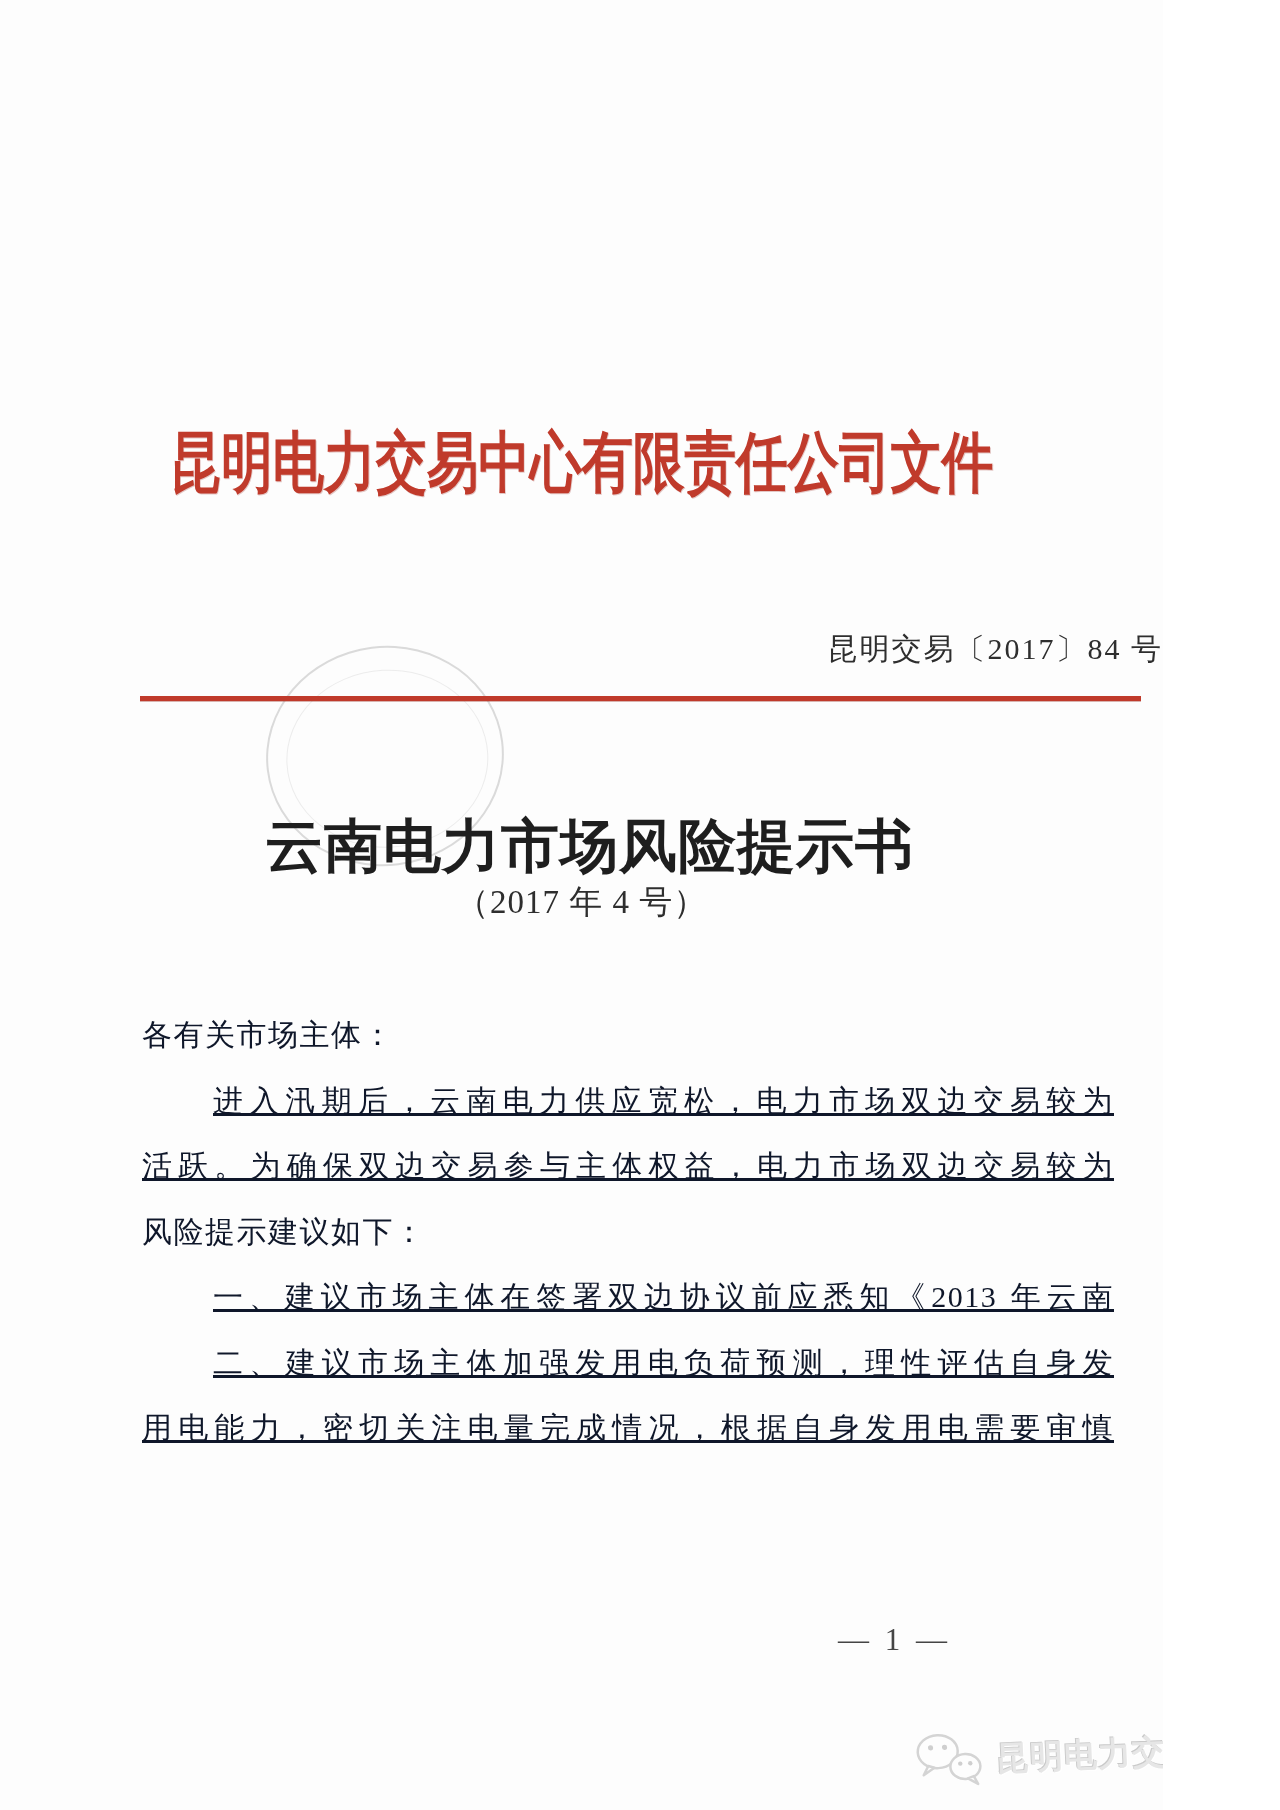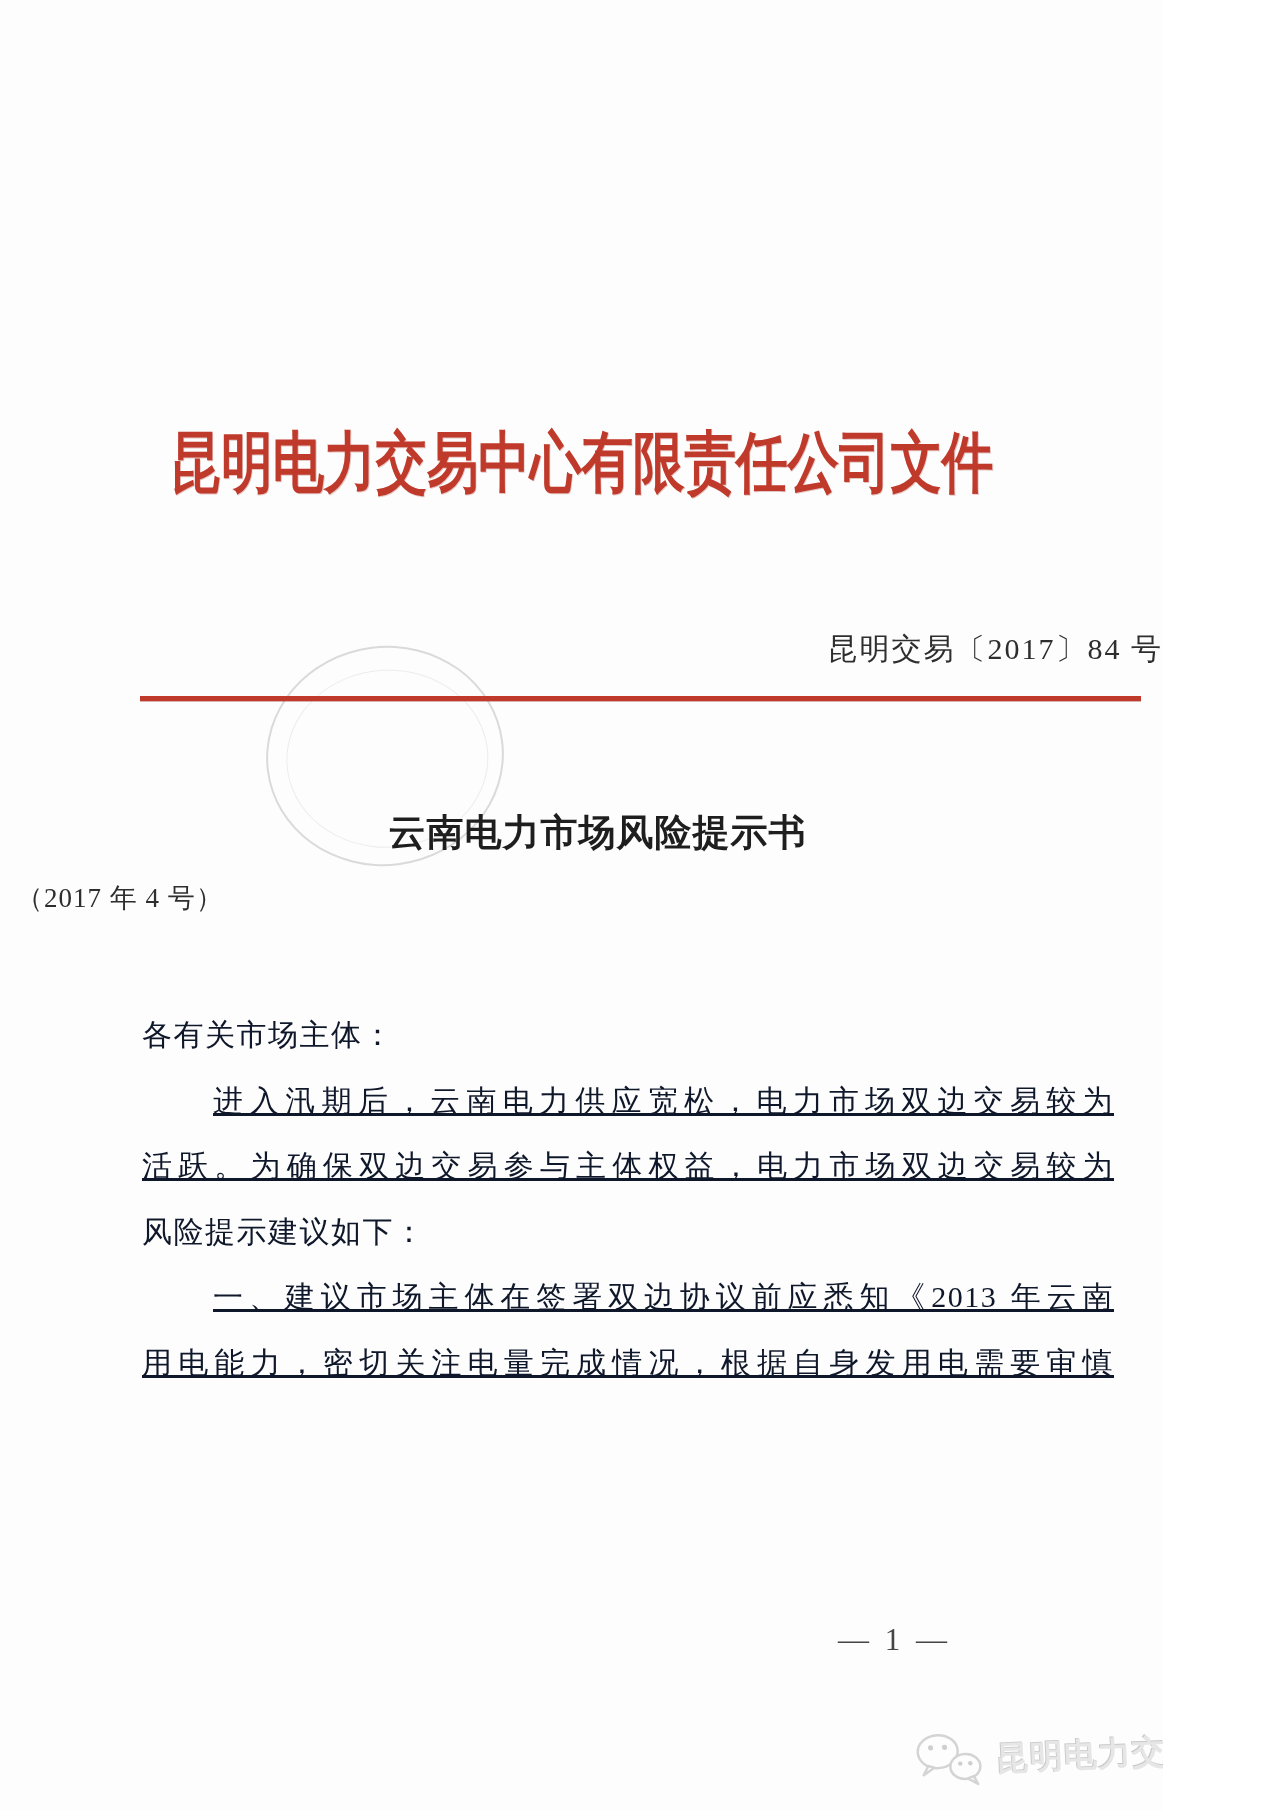--- a/index.html
+++ b/index.html
@@ -44,27 +44,27 @@
     border-radius:50%;
     transform:rotate(-7deg);
   }
   .seal::after{
     content:"";position:absolute;left:18px;top:22px;right:14px;bottom:16px;
     border:1px solid rgba(140,140,140,0.15);border-radius:50%;
     transform:rotate(4deg);
   }
   
   .doc-title{
-    position:absolute;top:808px;left:16px;width:100%;
-    text-align:center;font-size:37px;font-weight:bold;
+    position:absolute;top:808px;left:8px;width:100%;
+    text-align:center;font-size:58px;font-weight:bold;
     color:#1e1e1e;letter-spacing:1px;
   }
   .doc-subtitle{
-    position:absolute;top:880px;left:16px;width:100%;
-    font-size:27px;color:var(--ink);
+    position:absolute;top:880px;left:0;width:100%;
+    text-align:center;font-size:33px;color:var(--ink);
     letter-spacing:1px;
   }
   
   .body-text{
     position:absolute;left:142px;top:1002px;width:972px;
     font-size:30px;color:#0f172a;
   }
   .body-text .line{
     height:65.5px;line-height:65.5px;
     letter-spacing:1.5px;
@@ -115,20 +115,21 @@
   <div class="doc-title">云南电力市场风险提示书</div>
 
   <div class="doc-subtitle">（2017 年 4 号）</div>
 
   <div class="body-text">
     <div class="line">各有关市场主体：</div>
     <div class="line full indent">进入汛期后，云南电力供应宽松，电力市场双边交易较为</div>
     <div class="line full">活跃。为确保双边交易参与主体权益，电力市场双边交易较为</div>
     <div class="line">风险提示建议如下：</div>
     <div class="line full indent">一、建议市场主体在签署双边协议前应悉知《2013 年云南</div>
+    <div class="line full indent">二、建议市场主体加强发用电负荷预测，理性评估自身发</div>
     <div class="line full">用电能力，密切关注电量完成情况，根据自身发用电需要审慎</div>
   </div>
 
   <div class="page-num">— 1 —</div>
 
   <div class="footer-logo">
     <span>
       <svg width="76" height="62" viewBox="0 0 76 62" aria-hidden="true">
         <g fill="#fdfdfd" stroke="#d4d4d4" stroke-width="2.5">
           <ellipse cx="26" cy="23" rx="20" ry="16.5"></ellipse>

